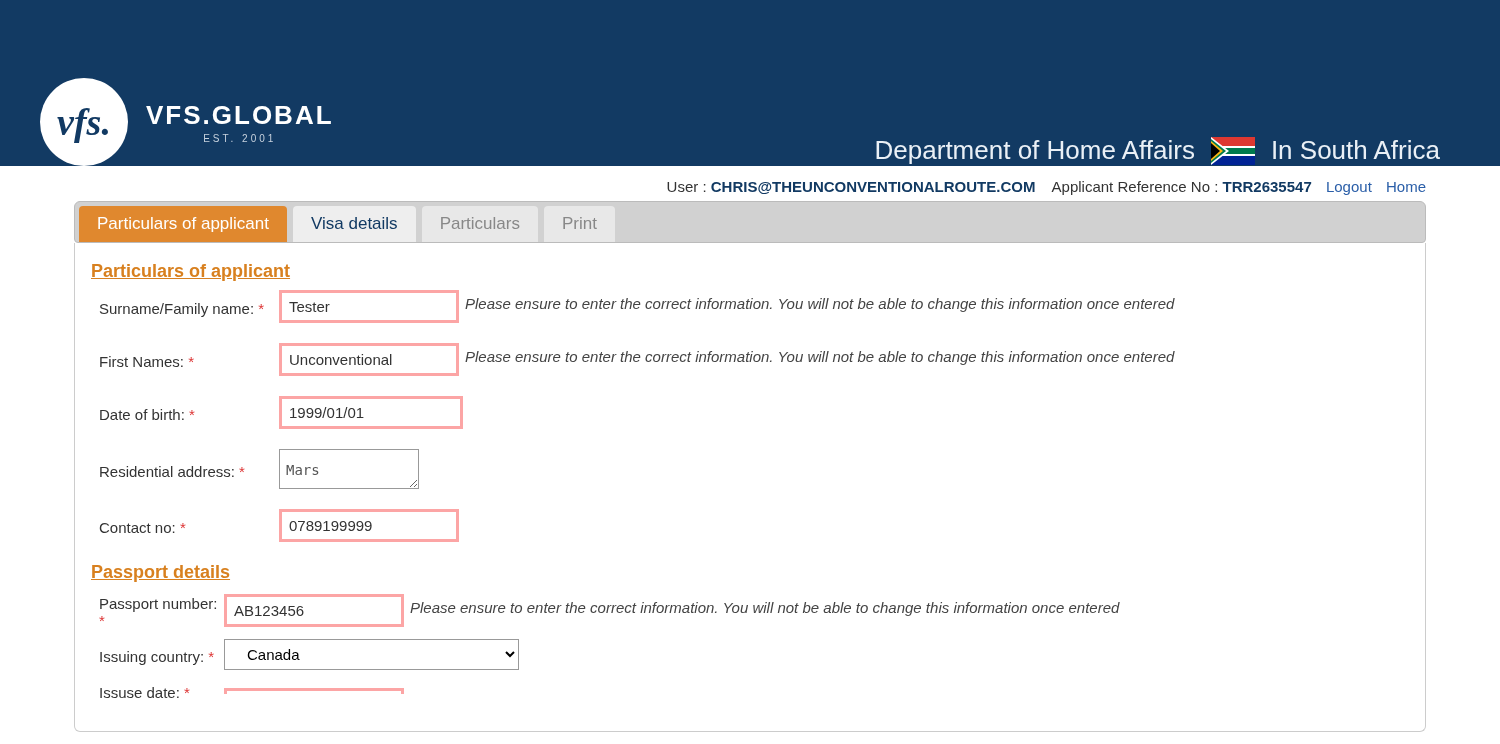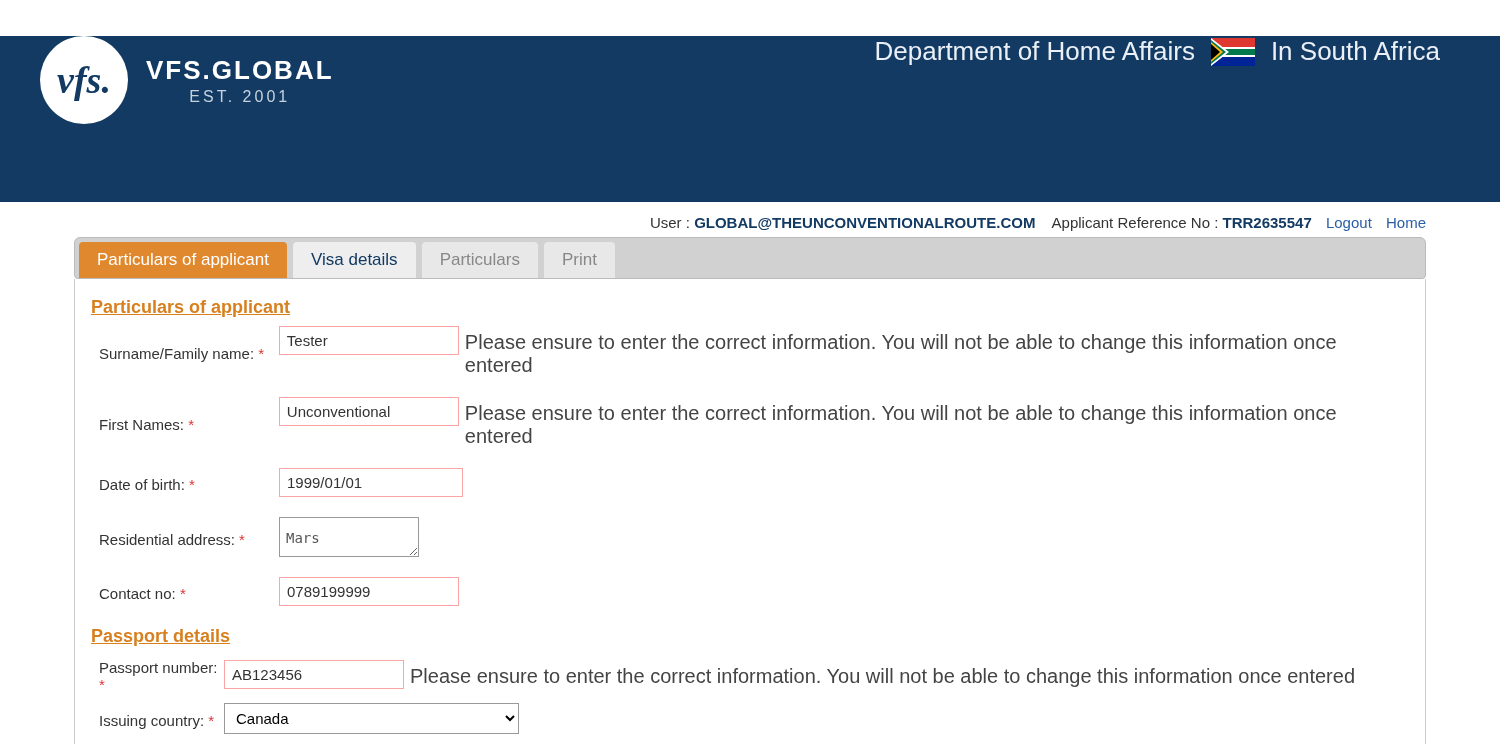--- a/index.html
+++ b/index.html
@@ -2,24 +2,23 @@
 <html><head>
 <meta charset="utf-8">
 <style>
   * { box-sizing: border-box; margin: 0; padding: 0; }
   body { font-family: "Segoe UI", Tahoma, Geneva, Verdana, sans-serif; background: #fff; color: #333; }
   
   .header {
     background: #123a63;
     height: 166px;
     display: flex;
-    align-items: flex-start;
+    align-items: flex-end;
     padding: 0 60px 0 40px;
     justify-content: space-between;
-    margin-top: 36px;
   }
   .logo-group {
     display: flex;
     align-items: center;
     gap: 18px;
   }
   .logo-circle {
     width: 88px;
     height: 88px;
     background: #fff;
@@ -39,21 +38,21 @@
     color: #fff;
     display: flex;
     flex-direction: column;
   }
   .logo-text .brand {
     font-size: 26px;
     letter-spacing: 2px;
     font-weight: 700;
   }
   .logo-text .est {
-    font-size: 16px;
+    font-size: 10px;
     letter-spacing: 3px;
     color: #c7d2de;
     margin-top: 2px;
     text-align: center;
   }
   .header-right {
     display: flex;
     align-items: center;
     gap: 16px;
     color: #fff;
@@ -137,49 +136,50 @@
   .form-row.tight { margin-bottom: 10px; }
   .form-label {
     width: 180px;
     font-size: 15px;
     color: #333;
     padding-top: 4px;
   }
   .form-label.narrow { width: 125px; }
   .req { color: #d33; }
   .form-input {
-    border: 1px solid #fca5a5;
+    border: 3px solid #fca5a5;
     padding: 5px 7px;
     font-size: 15px;
     width: 180px;
     background: #fff;
     color: #333;
   }
   .form-input.wide { width: 184px; }
   .form-textarea {
     border: 1px solid #999;
     padding: 12px 6px;
     font-size: 14px;
     width: 140px;
     height: 40px;
     resize: both;
     color: #555;
   }
   .form-select {
     border: 1px solid #999;
-    padding: 5px 7px;
+    padding: 5px 18px;
     font-size: 15px;
     width: 295px;
     background: #fff;
   }
   .hint {
-    font-size: 20px;
+    font-size: 15px;
     color: #444;
     margin-left: 6px;
     padding-top: 5px;
+    font-style: italic;
   }
   .field-wrap { display: flex; align-items: flex-start; }
 </style>
 </head>
 <body>
 
 <div class="header">
   <div class="logo-group">
     <div class="logo-circle">
       <span>vfs.</span>
@@ -201,21 +201,21 @@
         <path d="M0 2 L15 14 L0 26 Z" fill="#007a4d"></path>
         <path d="M0 4 L12 14 L0 24 Z" fill="#ffb612"></path>
         <path d="M0 6 L9 14 L0 22 Z" fill="#000"></path>
       </svg>
     </div>
     <div class="country-text">In South Africa</div>
   </div>
 </div>
 
 <div class="topbar">
-  <span class="label">User : </span><span class="value">GLOBAL@THEUNCONVENTIONALROUTE.COM</span>
+  <span class="label">User : </span><span class="value">CHRIS@THEUNCONVENTIONALROUTE.COM</span>
   <span class="sep"></span>
   <span class="label">Applicant Reference No : </span><span class="value">TRR2635547</span>
   <a>Logout</a>
   <a>Home</a>
 </div>
 
 <div class="tabstrip">
   <div class="tab active">Particulars of applicant</div>
   <div class="tab secondary">Visa details</div>
   <div class="tab">Particulars</div>

